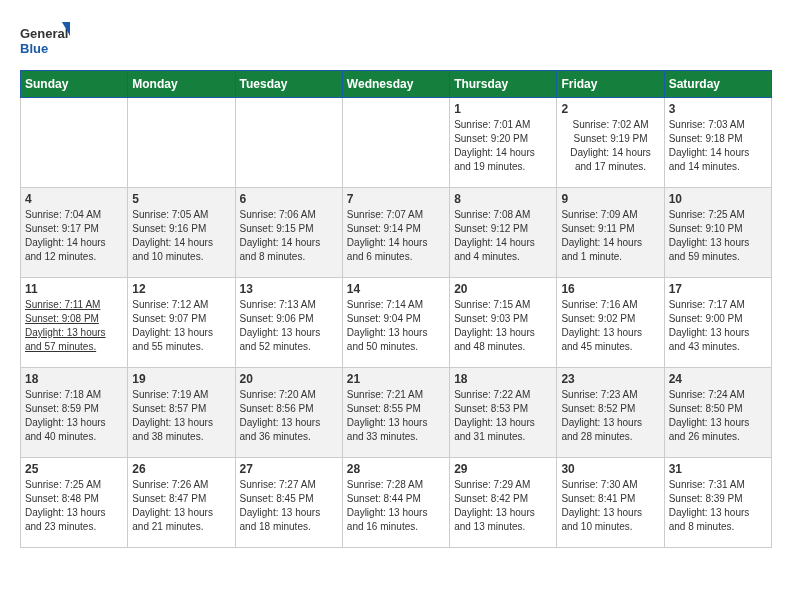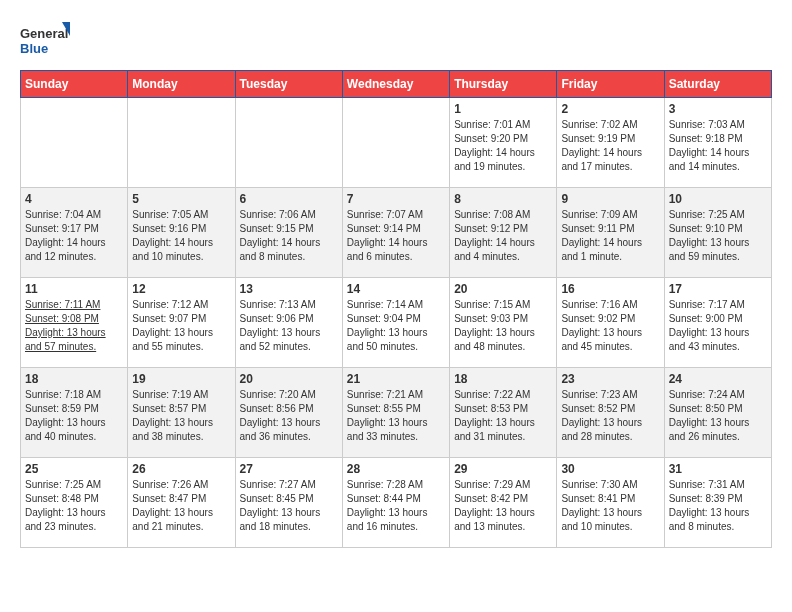--- a/index.html
+++ b/index.html
@@ -32,21 +32,21 @@
     .subtitle {
       font-size: 16px;
       color: #555;
     }
     table {
       width: 100%;
       border-collapse: collapse;
       font-size: 11px;
     }
     thead tr th {
-      background-color: #ef4444;
+      background-color: #15803d;
       color: #fff;
       padding: 6px 4px;
       text-align: left;
       font-size: 12px;
       font-weight: bold;
       border: 1px solid #1a5ba8;
     }
     tbody tr td {
       border: 1px solid #ccc;
       vertical-align: top;
@@ -112,21 +112,21 @@
         <td class="empty-cell"></td>
         <td>
           <div class="day-num">1</div>
           <div class="day-info" style="white-space: pre-line;">Sunrise: 7:01 AM
 Sunset: 9:20 PM
 Daylight: 14 hours
 and 19 minutes.</div>
         </td>
         <td>
           <div class="day-num">2</div>
-          <div class="day-info" style="white-space: pre-line;">Sunrise: 7:02 AM
+          <div class="day-info" style="white-space: pre-line; text-align: center;">Sunrise: 7:02 AM
 Sunset: 9:19 PM
 Daylight: 14 hours
 and 17 minutes.</div>
         </td>
         <td>
           <div class="day-num">3</div>
           <div class="day-info" style="white-space: pre-line;">Sunrise: 7:03 AM
 Sunset: 9:18 PM
 Daylight: 14 hours
 and 14 minutes.</div>

